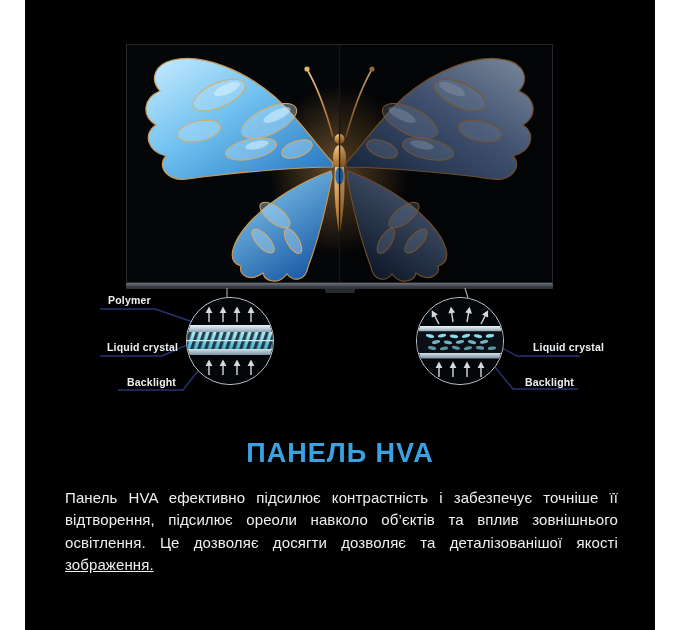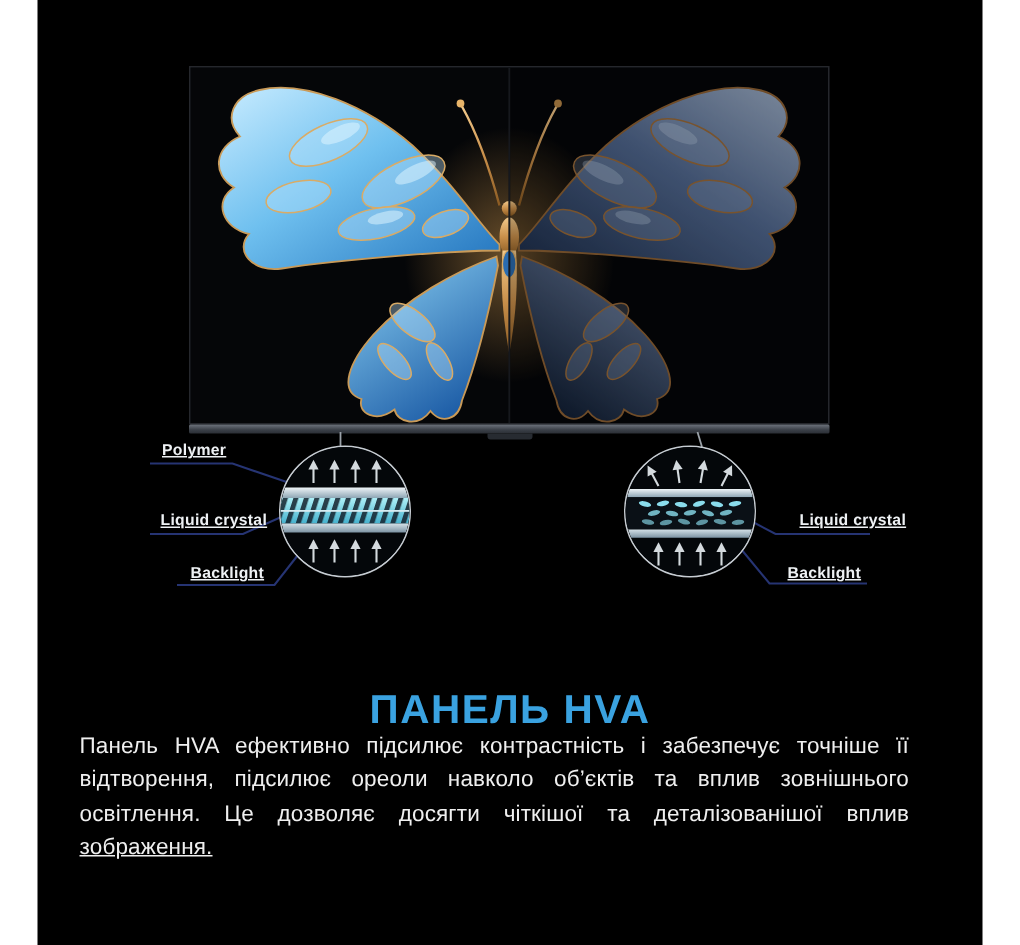--- a/index.html
+++ b/index.html
@@ -36,31 +36,31 @@
     position:absolute;width:88px;height:88px;border-radius:50%;
     border:1.5px solid #c6ccd2;background:#04070a;box-sizing:border-box;
     overflow:hidden;
   }
   .callout svg{display:block;margin:-1.5px 0 0 -1.5px;}
   #callout-left{left:186px;top:297px;}
   #callout-right{left:416px;top:297px;}
   
   .diagram-label{
     position:absolute;color:#eef1f4;font-size:10.5px;font-weight:700;
-    letter-spacing:.2px;white-space:nowrap;text-decoration:underline;
+    letter-spacing:.2px;white-space:nowrap;
   }
   
   #leader-lines{position:absolute;left:0;top:0;pointer-events:none;}
   
   .section-title{
-    position:absolute;left:25px;top:458px;width:630px;text-align:center;
+    position:absolute;left:25px;top:438px;width:630px;text-align:center;
     font-size:27px;font-weight:800;letter-spacing:1px;color:#3aa2e0;
   }
   .section-paragraph{
-    position:absolute;left:53px;top:487px;width:553px;
+    position:absolute;left:65px;top:487px;width:553px;
     color:#efefef;font-size:15px;line-height:22.4px;letter-spacing:.1px;
   }
   .para-line{text-align:justify;text-align-last:justify;}
   .para-line.last{text-align-last:left;text-decoration:underline;}
 </style>
 </head>
 <body>
 
 <div class="canvas"></div>
 
@@ -329,15 +329,15 @@
 <div class="diagram-label" style="left:107px;top:341px;">Liquid crystal</div>
 <div class="diagram-label" style="left:127px;top:376px;">Backlight</div>
 <div class="diagram-label" style="left:533px;top:341px;">Liquid crystal</div>
 <div class="diagram-label" style="left:525px;top:376px;">Backlight</div>
 
 <div class="section-title">ПАНЕЛЬ HVA</div>
 
 <div class="section-paragraph">
   <div class="para-line">Панель HVA ефективно підсилює контрастність і забезпечує точніше її</div>
   <div class="para-line">відтворення, підсилює ореоли навколо об’єктів та вплив зовнішнього</div>
-  <div class="para-line">освітлення. Це дозволяє досягти чіткішої та деталізованішої вплив</div>
+  <div class="para-line">освітлення. Це дозволяє досягти дозволяє та деталізованішої якості</div>
   <div class="para-line last">зображення.</div>
 </div>
 
 </body></html>

